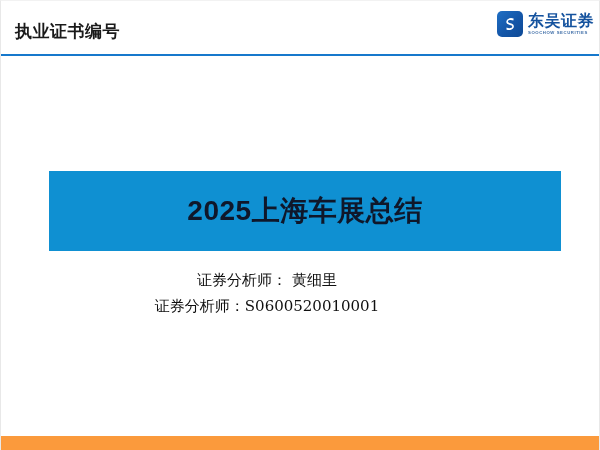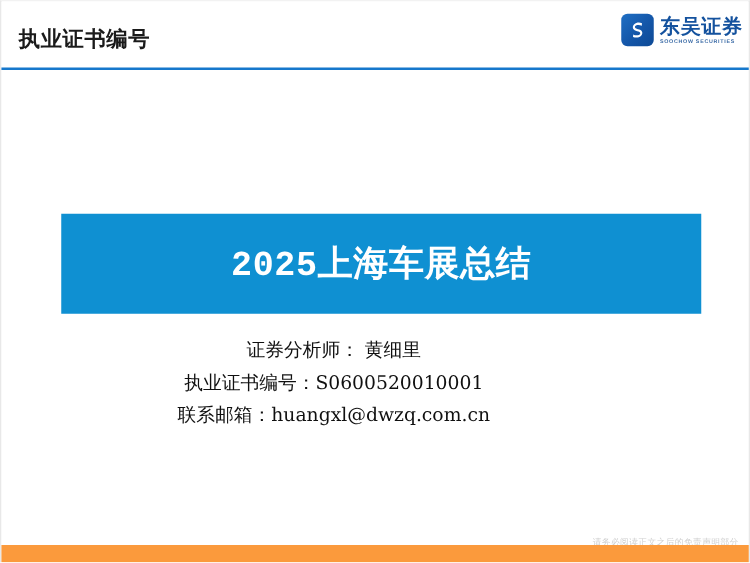--- a/index.html
+++ b/index.html
@@ -102,24 +102,24 @@
     left: 48px;
     top: 170px;
     width: 512px;
     height: 80px;
     background: #0f90d2;
     display: flex;
     align-items: center;
     justify-content: center;
   }
   .title-banner-text {
-    font-family: Liberation Mono, monospace;
+    font-family: Liberation Sans, sans-serif;
     font-size: 28px;
     font-weight: 700;
-    color: #ffffff;
+    color: #0f172a;
     letter-spacing: 0.5px;
     white-space: nowrap;
     text-align: right;
   }
 
   
   .info-block {
     position: absolute;
     left: 0;
     top: 266px;
@@ -176,20 +176,18 @@
 
     <div class="header-rule"></div>
   </div>
 
   <div class="title-banner">
     <div class="title-banner-text">2025上海车展总结</div>
   </div>
 
   <div class="info-block">
     <div class="info-line">证券分析师： 黄细里</div>
-    <div class="info-line">执业证书编号：S0600520010001</div>
-    <div class="info-line">联系邮箱：huangxl@dwzq.com.cn</div>
+    <div class="info-line">证券分析师：S0600520010001</div>
   </div>
 
-  <div class="footer-note">请务必阅读正文之后的免责声明部分</div>
   <div class="footer-bar"></div>
 
 </div>
 
 </body></html>

